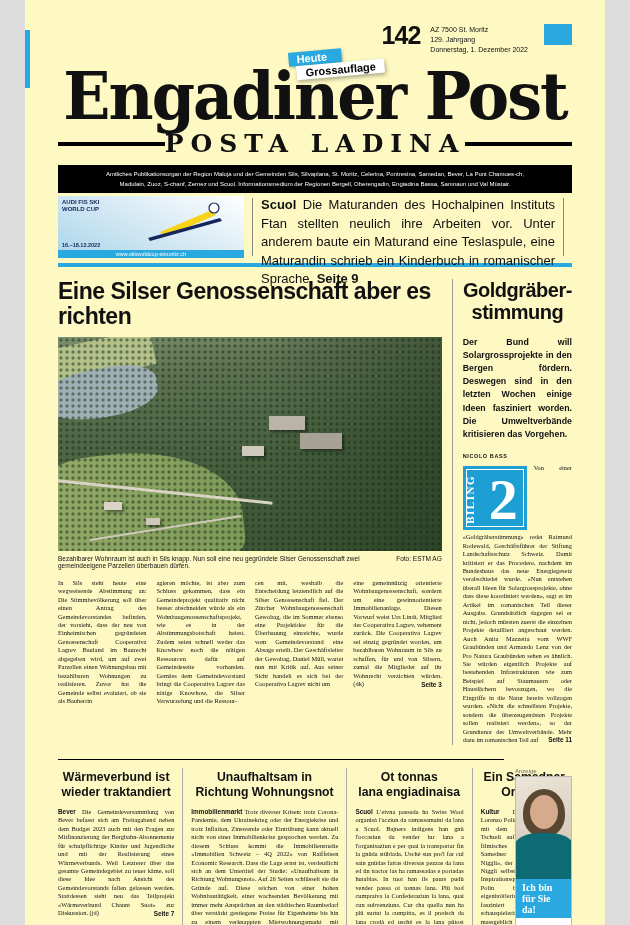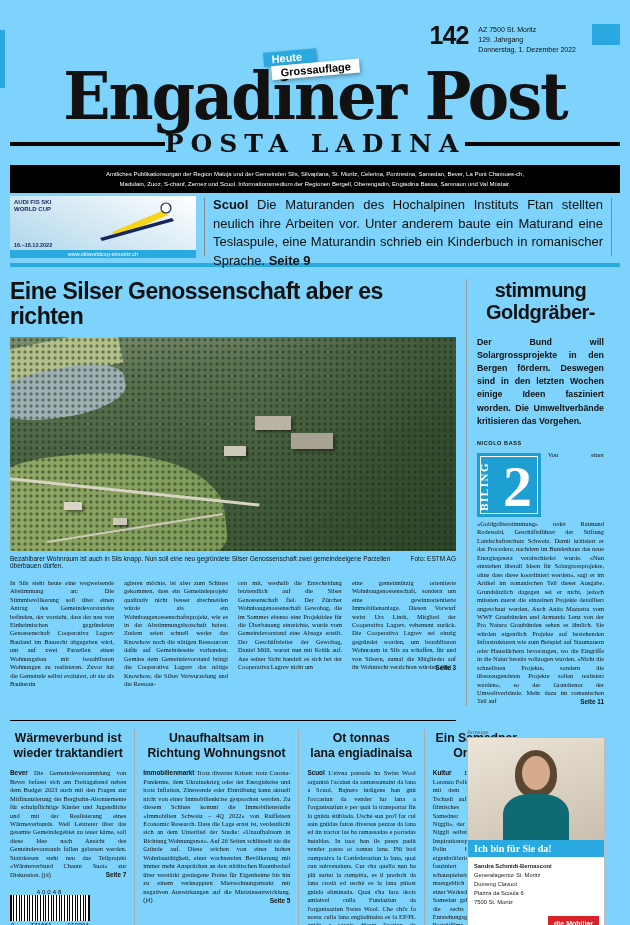--- a/index.html
+++ b/index.html
@@ -1,18 +1,18 @@
 <!DOCTYPE html>
 <html><head>
 <meta charset="utf-8">
 <style>
   html,body{margin:0;padding:0;background:#ddd;}
-  .page{position:relative;width:630px;height:925px;margin:0 auto;background:#7dd3fc;
+  .page{position:relative;width:580px;height:925px;margin:0 auto;background:#fef9c3;
         font-family:"Liberation Sans",sans-serif;color:#111;overflow:hidden;
-        padding:24px 10px 0;box-sizing:border-box;}
+        padding:24px 33px 0;box-sizing:border-box;}
   
   .topbar{display:flex;justify-content:flex-end;align-items:flex-start;gap:10px;height:38px;}
   .issue-number{font-size:25px;font-weight:bold;line-height:.95;letter-spacing:-1px;}
   .issue-meta{font-size:7px;line-height:1.45;padding-top:1px;}
   .corner-mark{width:28px;height:21px;background:#2aa9e0;margin-left:6px;}
   .edge-mark{position:absolute;left:0;top:30px;width:5px;height:58px;background:#2aa9e0;}
   
   .masthead-title{font-family:"DejaVu Serif",serif;font-weight:bold;font-size:62px;
         letter-spacing:-2px;text-align:center;margin:2px 0 0;line-height:1.05;transform:scaleY(1.04);}
   .posta-row{display:flex;align-items:center;gap:0;margin-top:0;}
@@ -201,22 +201,22 @@
         <div class="bcol">cen mit, weshalb die Entscheidung letztendlich auf die Silser Genossenschaft fiel. Der Zürcher Wohnbaugenossenschaft Gewobag, die im Sommer ebenso eine Projektidee für die Überbauung einreichte, wurde vom Gemeindevorstand eine Absage erteilt. Der Geschäftsleiter der Gewobag, Daniel Müll, wartet nun mit Kritik auf. Aus seiner Sicht handelt es sich bei der Cooperativa Lagrev nicht um</div>
         <div class="bcol">
           <span>eine gemeinnützig orientierte Wohnbaugenossenschaft, sondern um eine gewinnorientierte Immobilienanlage. Diesen Vorwurf weist Urs Lindt, Mitglied der Cooperativa Lagrev, vehement zurück. Die Cooperativa Lagrev sei einzig gegründet worden, um bezahlbaren Wohnraum in Sils zu schaffen, für und von Silsern, zumal die Mitglieder auf ihr Wohnrecht verzichten würden. (dk)</span>
           <div class="pgline">Seite 3</div>
         </div>
       </div>
     </div>
 
     <aside class="right-col">
       <div class="rc-title">
+        <div>Goldgräber-</div>
         <div>stimmung</div>
-        <div>Goldgräber-</div>
       </div>
       <div class="rc-lead">Der Bund will Solargrossprojekte in den Bergen fördern. Deswegen sind in den letzten Wochen einige Ideen fasziniert worden. Die Umweltverbände kritisieren das Vorgehen.</div>
       <div class="rc-byline">NICOLO BASS</div>
       <div class="rc-body">
         <div class="biling">
           <div class="biling-inner"></div>
           <div class="biling-label">BILING</div>
           <div class="biling-num">2</div>
         </div>
         <span>Von einer «Goldgräberstimmung» redet Raimund Rodewald, Geschäftsführer der Stiftung Landschaftsschutz Schweiz. Damit kritisiert er das Procedere, nachdem im Bundeshaus das neue Energiegesetz verabschiedet wurde. «Nun entstehen überall Ideen für Solargrossprojekte, ohne dass diese koordiniert werden», sagt er im Artikel im romanischen Teil dieser Ausgabe. Grundsätzlich dagegen sei er nicht, jedoch müssten zuerst die einzelnen Projekte detailliert angeschaut werden. Auch Anita Mazzetta vom WWF Graubünden und Armando Lenz von der Pro Natura Graubünden sehen es ähnlich. Sie würden eigentlich Projekte auf bestehenden Infrastrukturen wie zum Beispiel auf Staumauern oder Hausdächern bevorzugen, wo die Eingriffe in die Natur bereits vollzogen wurden. «Nicht die schnellsten Projekte, sondern die überzeugendsten Projekte sollen realisiert werden», so der Grundtenor der Umweltverbände. Mehr dazu im romanischen Teil auf</span>

